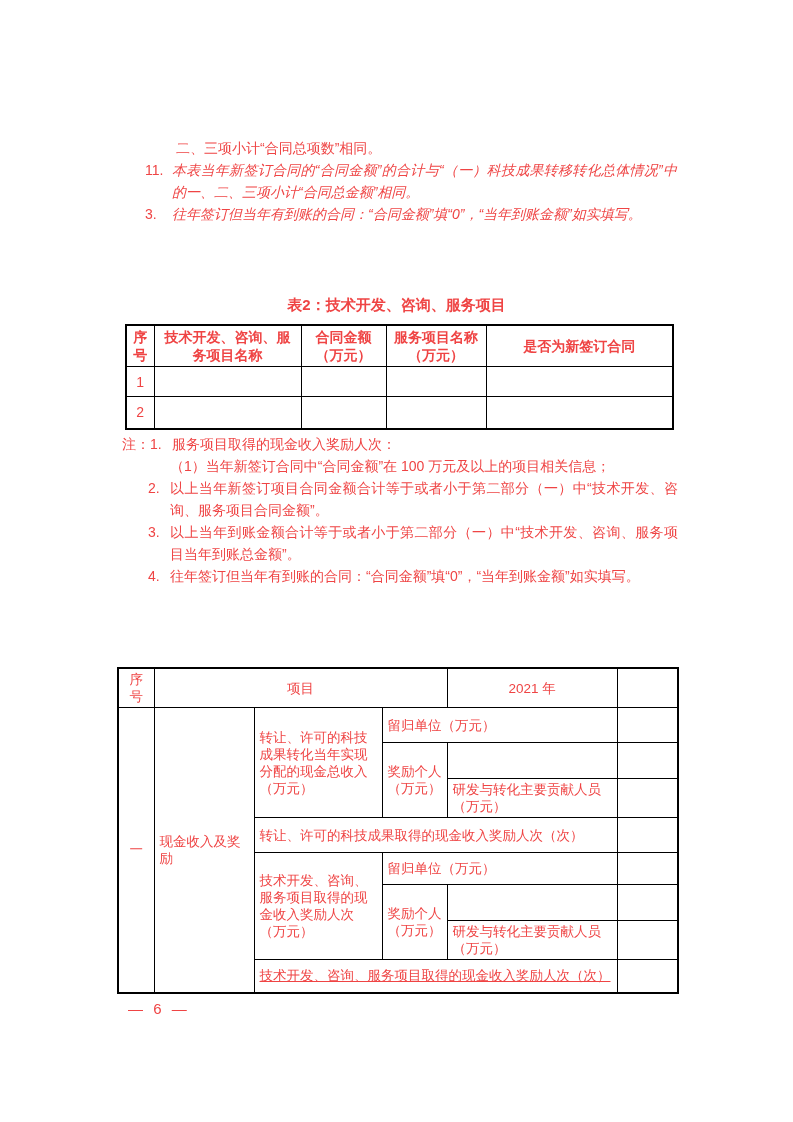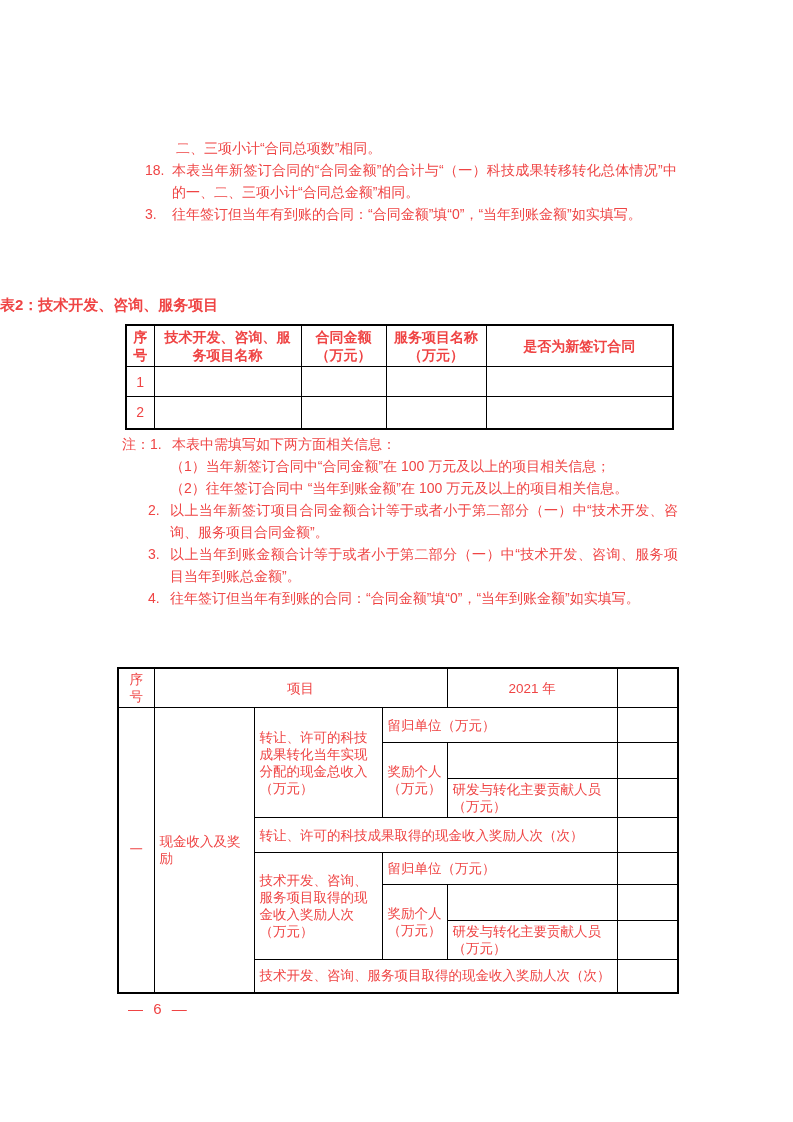--- a/index.html
+++ b/index.html
@@ -5,23 +5,23 @@
   html,body{margin:0;padding:0;background:#888;}
   #page{
     position:relative;width:793px;height:1122px;background:#ffffff;
     font-family:"Liberation Sans", sans-serif;color:#ef4444;overflow:hidden;
   }
   
   .top-list{position:absolute;left:145px;top:137px;width:532px;font-size:14px;line-height:22px;}
   .cont-line{padding-left:31px;}
   .oli{display:flex;}
   .oli .num{flex:0 0 27px;}
-  .oli .txt{flex:1;text-align:justify;text-justify:inter-ideograph;}
+  .oli .txt{flex:1;text-align:justify;text-justify:inter-ideograph;font-style:italic;}
   
-  .t2-title{position:absolute;top:296px;left:0;width:100%;text-align:left;font-weight:bold;font-size:15px;}
+  .t2-title{position:absolute;top:296px;left:0;width:100%;text-align:center;font-weight:bold;font-size:15px;}
   table.t2{position:absolute;left:125px;top:324px;width:547px;border-collapse:collapse;table-layout:fixed;font-size:14px;border:2px solid #000;}
   .t2 td{border:1px solid #000;padding:2px 4px;text-align:center;vertical-align:middle;line-height:18px;}
   .t2 tr.hd td{font-weight:bold;}
   .t2 tr.hd{height:39px;}
   .t2 tr.r1{height:30px;}
   .t2 tr.r2{height:32px;}
   
   .notes{position:absolute;left:122px;top:433px;width:556px;font-size:14px;line-height:22px;}
   .nrow{display:flex;}
   .nlabel{flex:0 0 26px;}
@@ -35,33 +35,33 @@
   .t3 td{border:1px solid #000;padding:2px 5px;vertical-align:middle;text-align:left;line-height:17px;}
   .t3 td.c{text-align:center;}
   .t3 tr.hd{height:32px;}
   .t3 tr.ra{height:35px;}
   .t3 tr.rb{height:36px;}
   .t3 tr.rc{height:38px;}
   .t3 tr.rd{height:35px;margin-left:20px;}
   .t3 tr.re{height:32px;}
   .t3 tr.rf{height:36px;}
   .t3 tr.rg{height:37px;}
-  .t3 tr.rh{height:33px;}
+  .t3 tr.rh{height:33px;text-decoration:underline;}
   
   .pagenum{position:absolute;left:128px;top:1000px;font-size:15px;word-spacing:6px;}
 </style>
 </head>
 <body>
 
 <div id="page">
 
   <div class="top-list">
     <div class="cont-line">二、三项小计“合同总项数”相同。</div>
     <div class="oli">
-      <span class="num">18.</span>
+      <span class="num">11.</span>
       <span class="txt">本表当年新签订合同的“合同金额”的合计与“（一）科技成果转移转化总体情况”中的一、二、三项小计“合同总金额”相同。</span>
     </div>
     <div class="oli">
       <span class="num">3.</span>
       <span class="txt">往年签订但当年有到账的合同：“合同金额”填“0”，“当年到账金额”如实填写。</span>
     </div>
   </div>
 
   <div class="t2-title">表2：技术开发、咨询、服务项目</div>
 
@@ -95,24 +95,23 @@
       <td></td>
       <td></td>
     </tr>
   </tbody>
     </table>
 
   <div class="notes">
     <div class="nrow">
       <span class="nlabel">注：</span>
       <span class="nnum">1.</span>
-      <span class="ntext">本表中需填写如下两方面相关信息：</span>
+      <span class="ntext">服务项目取得的现金收入奖励人次：</span>
     </div>
     <div class="nsub">（1）当年新签订合同中“合同金额”在 100 万元及以上的项目相关信息；</div>
-    <div class="nsub">（2）往年签订合同中 “当年到账金额”在 100 万元及以上的项目相关信息。</div>
     <div class="nitem">
       <span class="nnum">2.</span>
       <span class="ntext">以上当年新签订项目合同金额合计等于或者小于第二部分（一）中“技术开发、咨询、服务项目合同金额”。</span>
     </div>
     <div class="nitem">
       <span class="nnum">3.</span>
       <span class="ntext">以上当年到账金额合计等于或者小于第二部分（一）中“技术开发、咨询、服务项目当年到账总金额”。</span>
     </div>
     <div class="nitem">
       <span class="nnum">4.</span>

